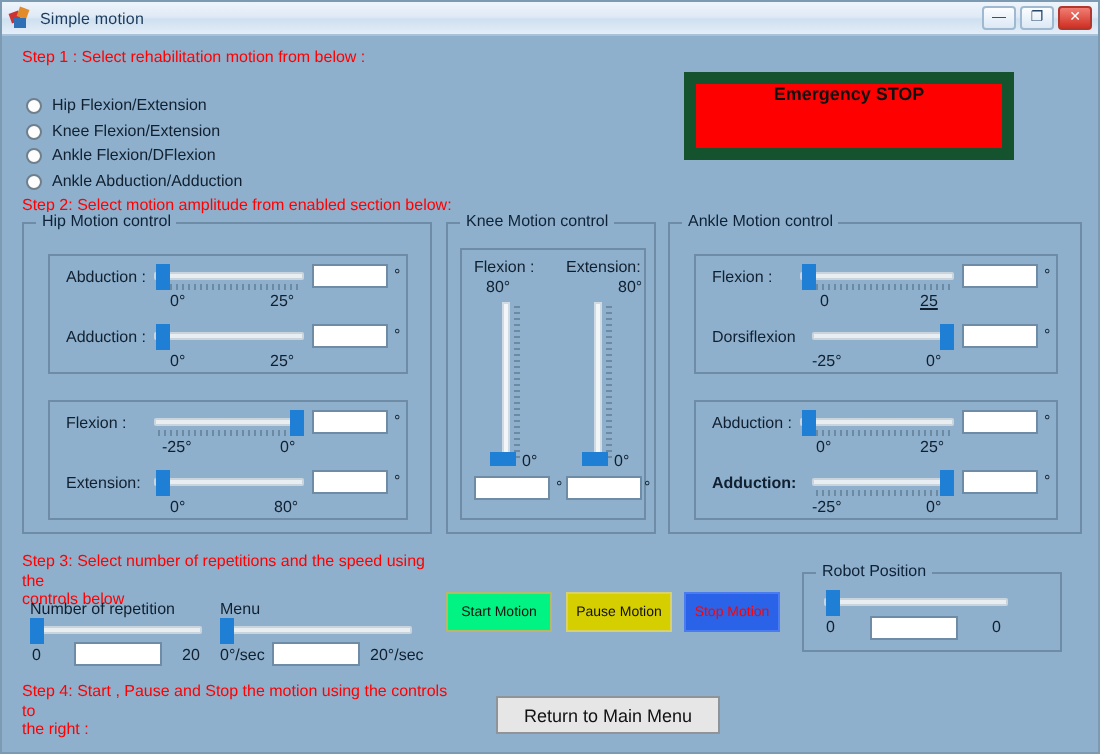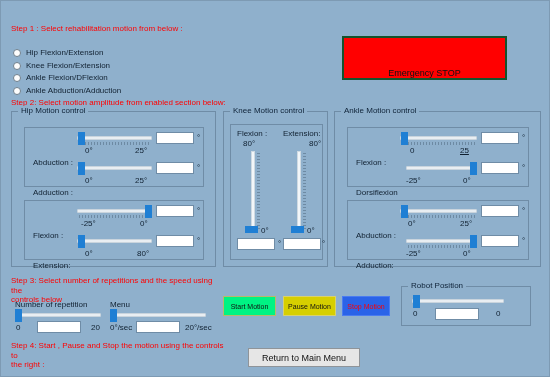--- a/index.html
+++ b/index.html
@@ -43,38 +43,38 @@
     white-space:pre-line;
   }
   .radio-row{position:absolute;display:flex;align-items:center;}
   .radio{
     width:8px;height:8px;border-radius:50%;
     border:1px solid #6f7f8c;background:#fdfdfd;
     box-sizing:border-box;margin-right:5px;flex:none;
   }
   .radio-label{font-size:8px;color:#102030;}
   .estop{
-    position:absolute;background:#ff0000;border:2px solid #14532d;
-    box-sizing:border-box;display:flex;align-items:flex-end;justify-content:center;
+    position:absolute;background:#ff0000;border:6px solid #14532d;
+    box-sizing:border-box;display:flex;align-items:flex-start;justify-content:center;font-weight:bold;
   }
   .estop span{font-size:9px;color:#111;}
   
   .group{
     position:absolute;border:1px solid #6f8ca6;box-sizing:border-box;
   }
   .group > .legend{
     position:absolute;top:-6px;left:6px;background:#8fb0cc;
     padding:0 3px;font-size:8px;color:#0e2237;white-space:nowrap;
   }
   .inner{
     position:absolute;border:1px solid #6f8ca6;box-sizing:border-box;
   }
   
   .hrow{position:absolute;}
-  .hrow .lbl{position:absolute;font-size:8px;color:#102030;white-space:nowrap;margin-top:24px;}
+  .hrow .lbl{position:absolute;font-size:8px;color:#102030;white-space:nowrap;}
   .track{
     position:absolute;height:4px;background:#e9eef2;border:1px solid #c9d4dd;
     box-sizing:border-box;border-radius:1px;
   }
   .ticks{position:absolute;height:4px;overflow:hidden;
     background-image:repeating-linear-gradient(to right,#6d8aa3 0 1px,transparent 1px 3px);
     background-position:0 0;background-size:3px 3px;background-repeat:repeat-x;
   }
   .thumb{
     position:absolute;width:7px;height:13px;background:#1f7fd4;
@@ -122,20 +122,39 @@
     position:absolute;background:#e6e6e6;border:1px solid #8f9499;
     box-sizing:border-box;display:flex;align-items:center;justify-content:center;
     font-size:9px;color:#111;
   }
 </style>
 </head>
 <body>
 
 <div class="window">
 
+  <div class="titlebar">
+    <span class="tb-icon">
+        <i></i>
+        <i></i>
+        <i></i>
+      </span>
+    <span class="tb-title">Simple motion</span>
+    <div class="tb-btns">
+      <div class="tb-btn">
+          <span class="g">—</span>
+        </div>
+      <div class="tb-btn">
+          <span class="g">❐</span>
+        </div>
+      <div class="tb-btn close">
+          <span class="g">✕</span>
+        </div>
+    </div>
+  </div>
 
   <div class="red-step" style="left:10px;top:23px;">Step 1 : Select rehabilitation motion from below :</div>
 
   <div class="radio-row" style="left:12px;top:47px;">
     <span class="radio"></span>
     <span class="radio-label">Hip Flexion/Extension</span>
   </div>
   <div class="radio-row" style="left:12px;top:60px;">
     <span class="radio"></span>
     <span class="radio-label">Knee Flexion/Extension</span>
@@ -265,21 +284,21 @@
         <div class="track" style="left:52px;top:8px;width:77px;"></div>
         <div class="ticks" style="left:54px;top:14px;width:74px;height:3px;"></div>
         <div class="thumb" style="left:53px;top:4px;"></div>
         <div class="tbox" style="left:133px;top:4px;width:38px;height:12px;"></div>
         <span class="degsuffix" style="left:174px;top:5px;">°</span>
         <span class="tickmin" style="left:60px;top:18px;">0°</span>
         <span class="tickmax" style="left:112px;top:18px;">25°</span>
       </div>
 
       <div class="hrow" style="left:0;top:30px;width:100%;height:30px;">
-        <span class="lbl" style="left:8px;top:6px;">Adduction:</span>
+        <span class="lbl" style="left:8px;top:6px;font-weight:bold;">Adduction:</span>
         <div class="track" style="left:58px;top:8px;width:71px;"></div>
         <div class="ticks" style="left:60px;top:14px;width:68px;height:3px;"></div>
         <div class="thumb" style="left:122px;top:4px;"></div>
         <div class="tbox" style="left:133px;top:4px;width:38px;height:12px;"></div>
         <span class="degsuffix" style="left:174px;top:5px;">°</span>
         <span class="tickmin" style="left:58px;top:18px;">-25°</span>
         <span class="tickmax" style="left:115px;top:18px;">0°</span>
       </div>
     </div>
   </div>

